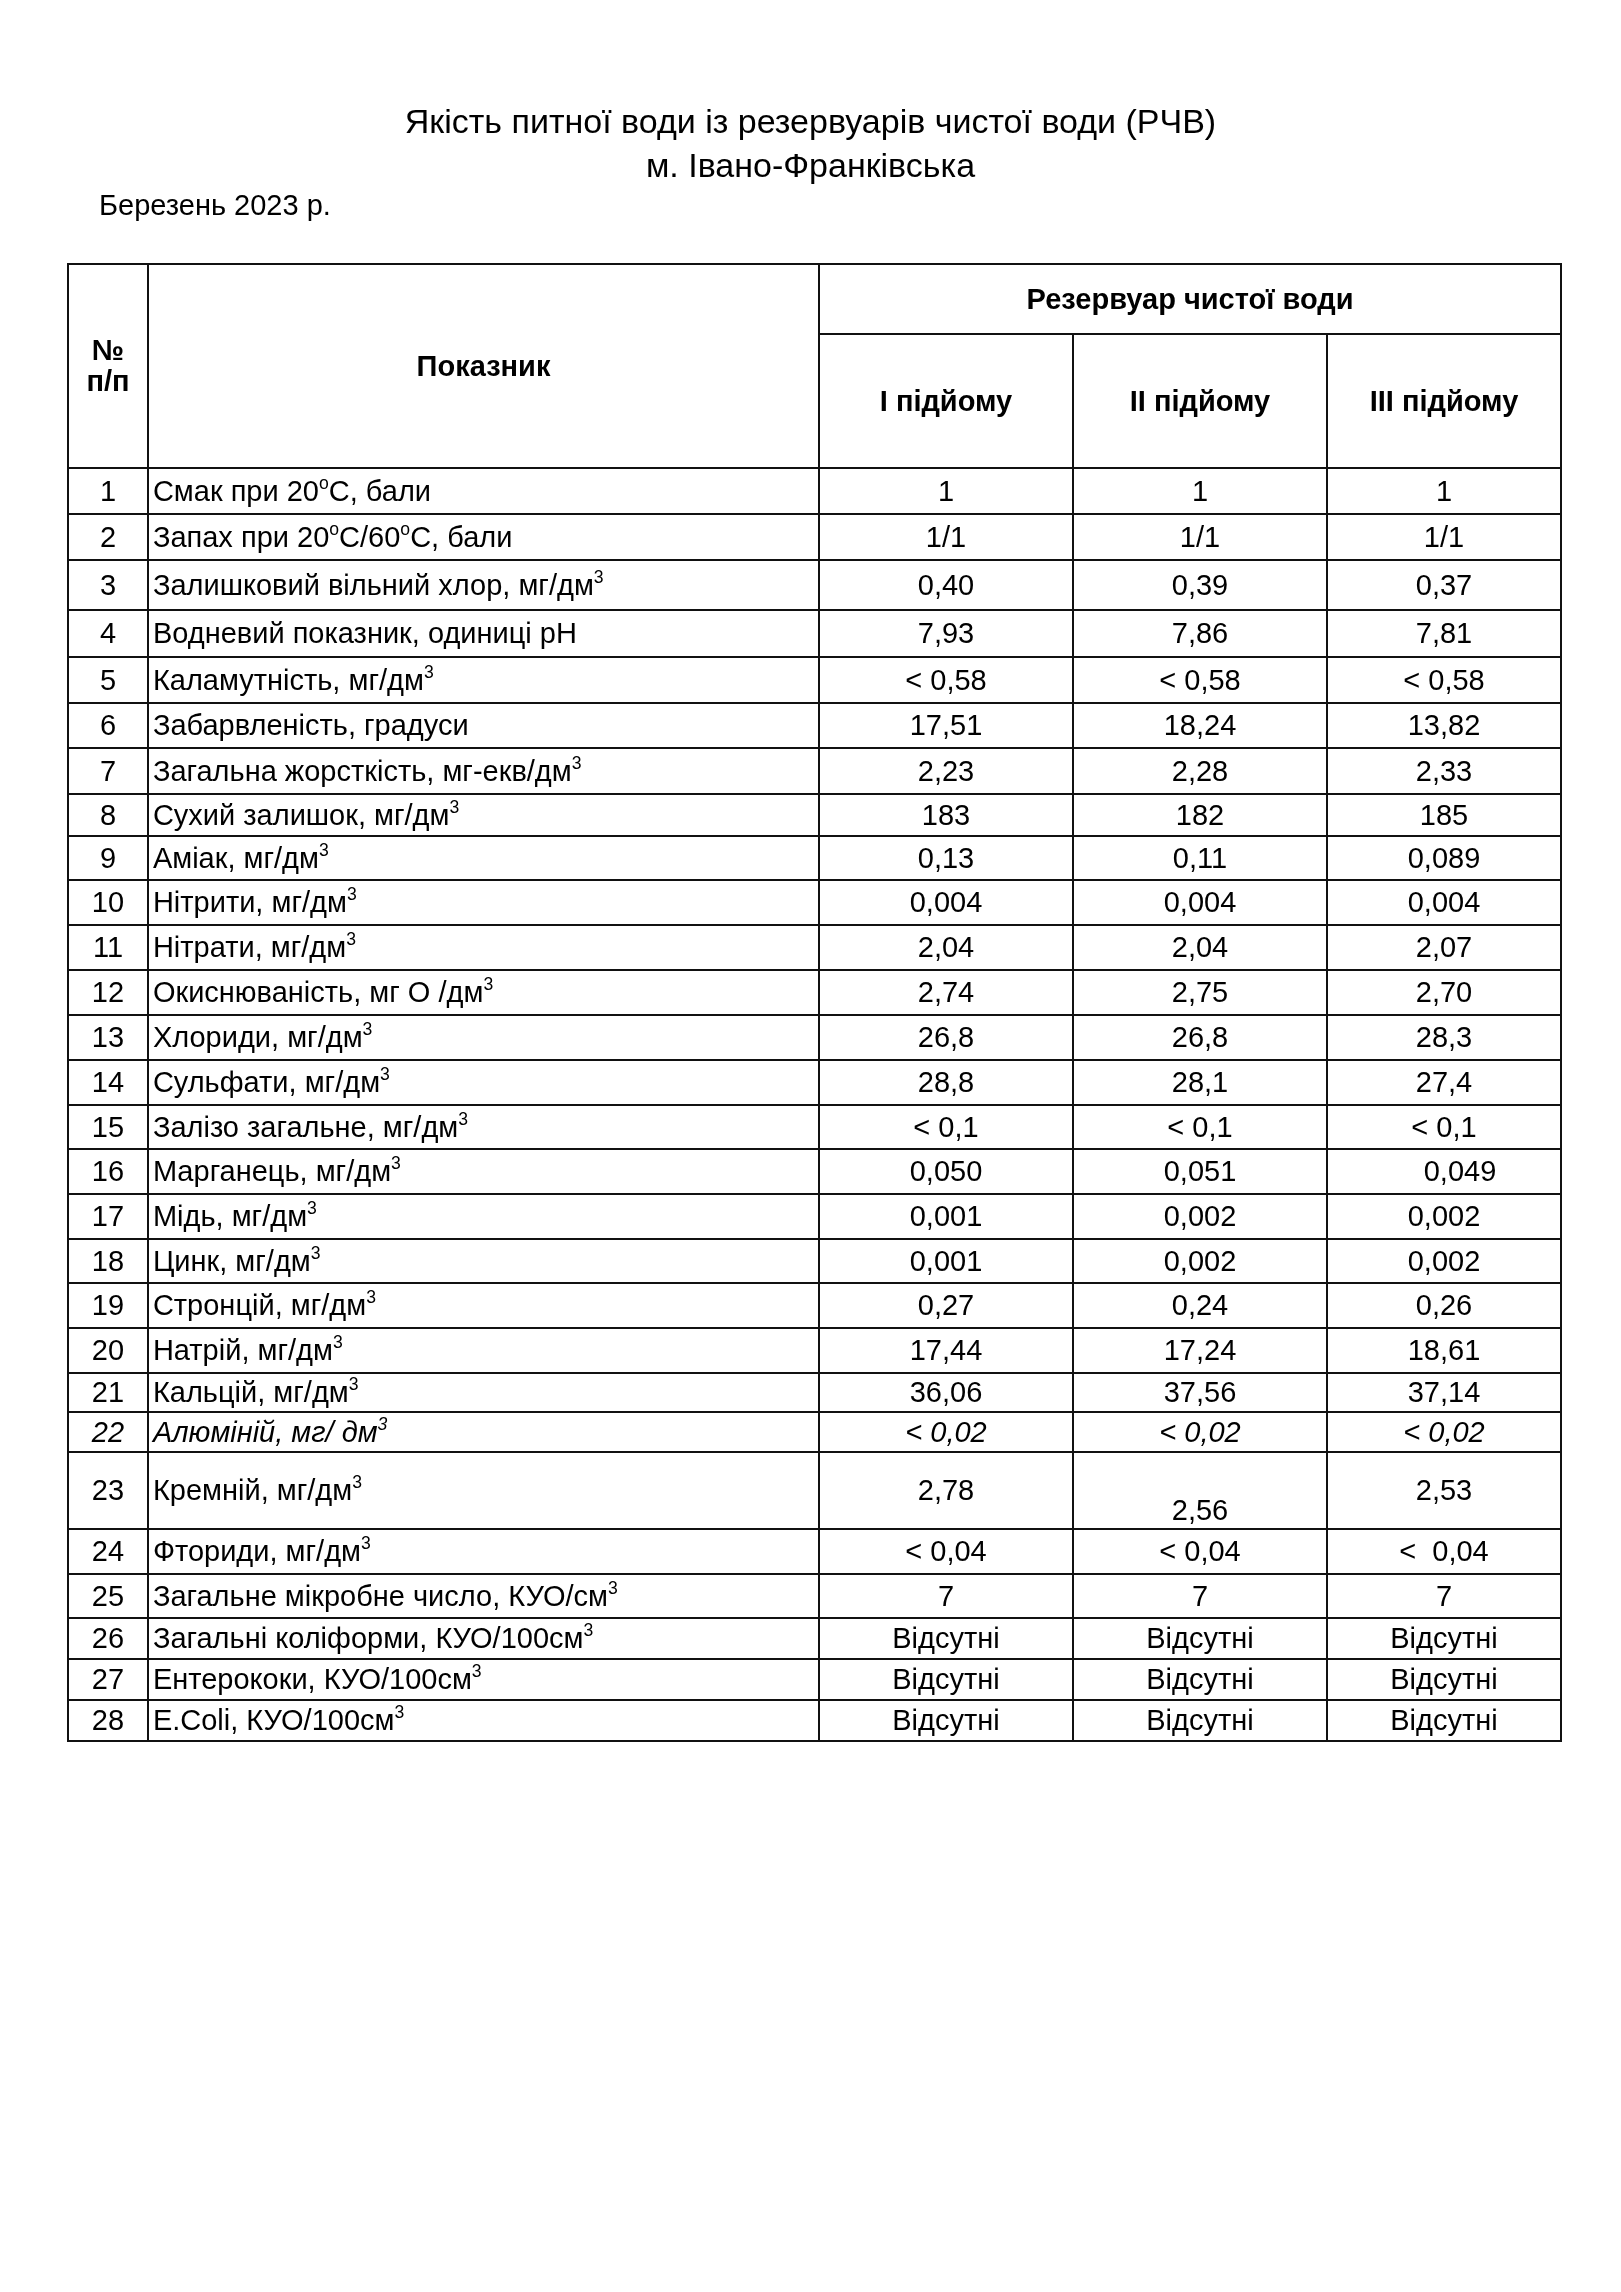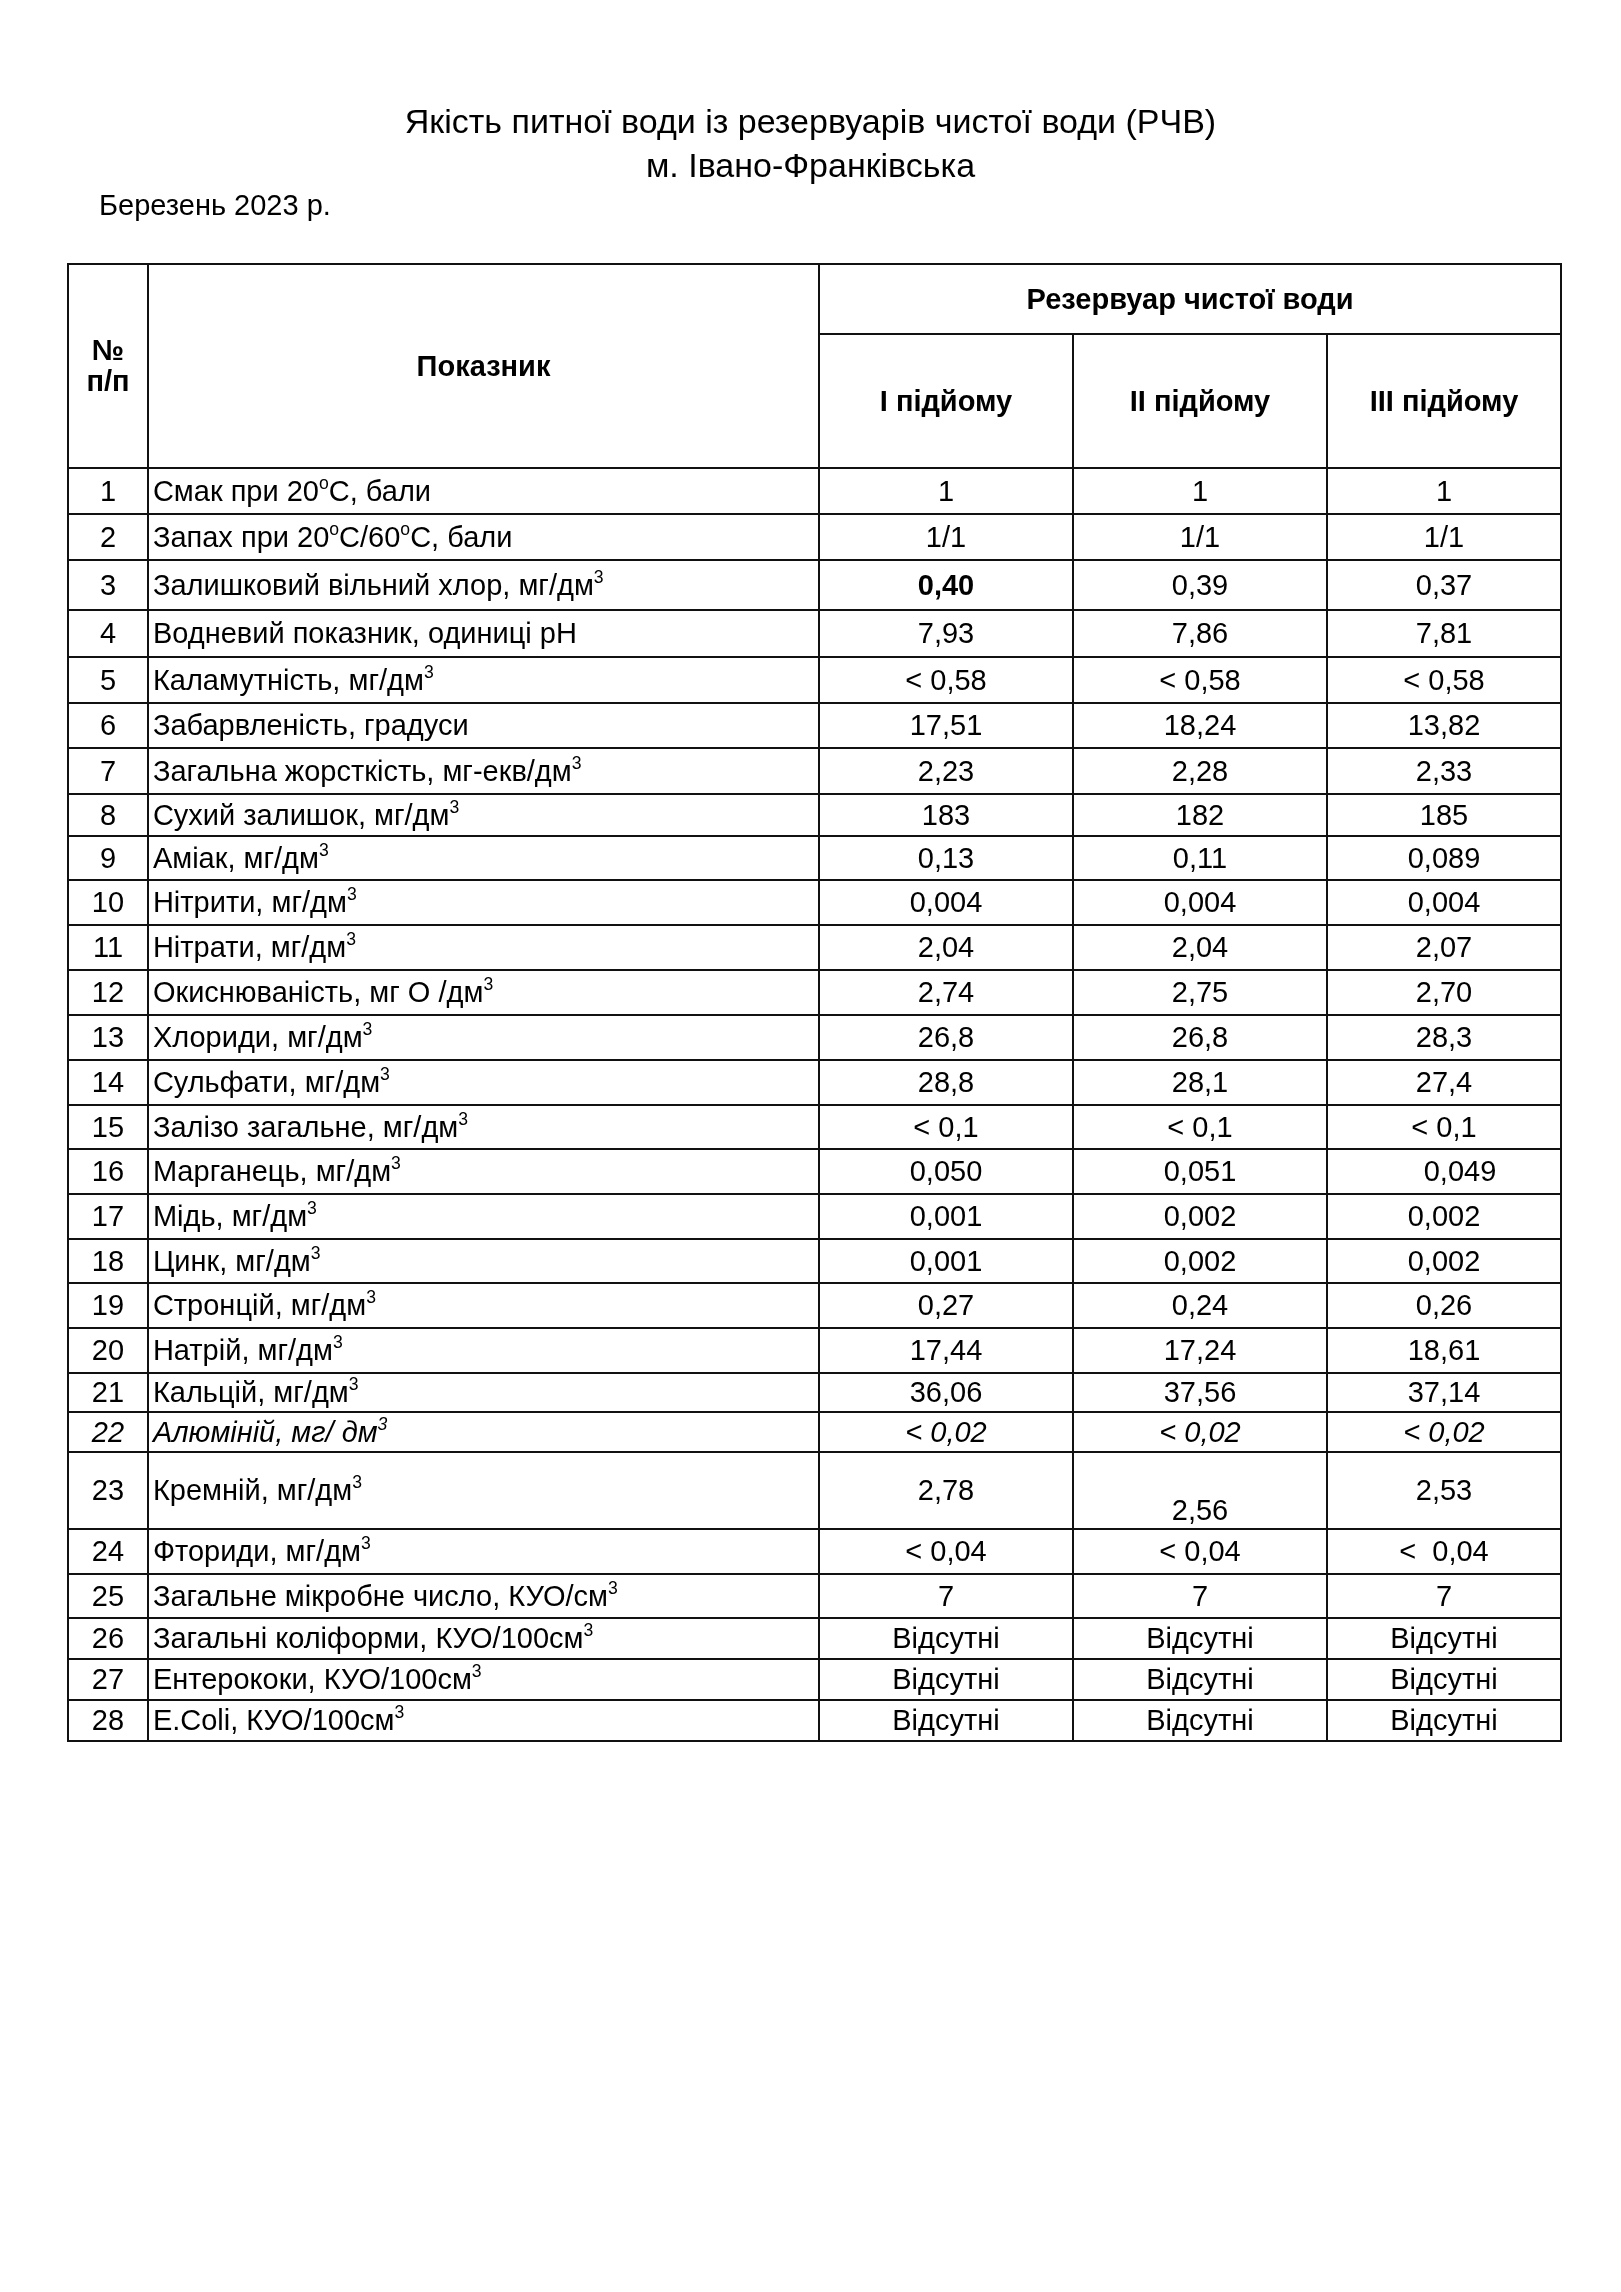--- a/index.html
+++ b/index.html
@@ -65,21 +65,21 @@
       <tr style="height: 46px;">
         <td class="num">2</td>
         <td class="name"><span>Запах при 20</span><sup>o</sup><span>C/60</span><sup>o</sup><span>C, бали</span></td>
         <td class="val" style="white-space: pre;">1/1</td>
         <td class="val" style="white-space: pre;">1/1</td>
         <td class="val" style="white-space: pre;">1/1</td>
       </tr>
       <tr style="height: 50px;">
         <td class="num">3</td>
         <td class="name"><span>Залишковий вільний хлор, мг/дм</span><sup>3</sup></td>
-        <td class="val" style="white-space: pre; font-weight: bold;">0,40</td>
+        <td class="val" style="white-space: pre;">0,40</td>
         <td class="val" style="white-space: pre;">0,39</td>
         <td class="val" style="white-space: pre;">0,37</td>
       </tr>
       <tr style="height: 47px;">
         <td class="num">4</td>
         <td class="name"><span>Водневий показник, одиниці pH</span></td>
         <td class="val" style="white-space: pre;">7,93</td>
         <td class="val" style="white-space: pre;">7,86</td>
         <td class="val" style="white-space: pre;">7,81</td>
       </tr>

